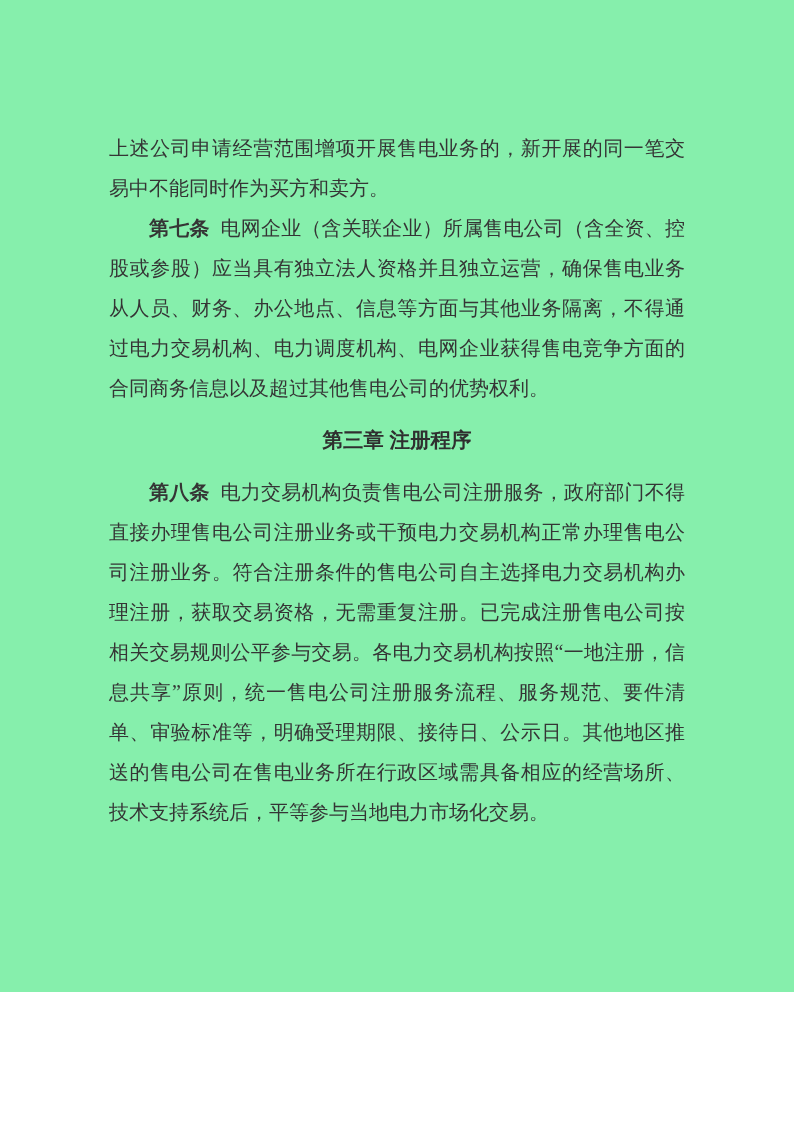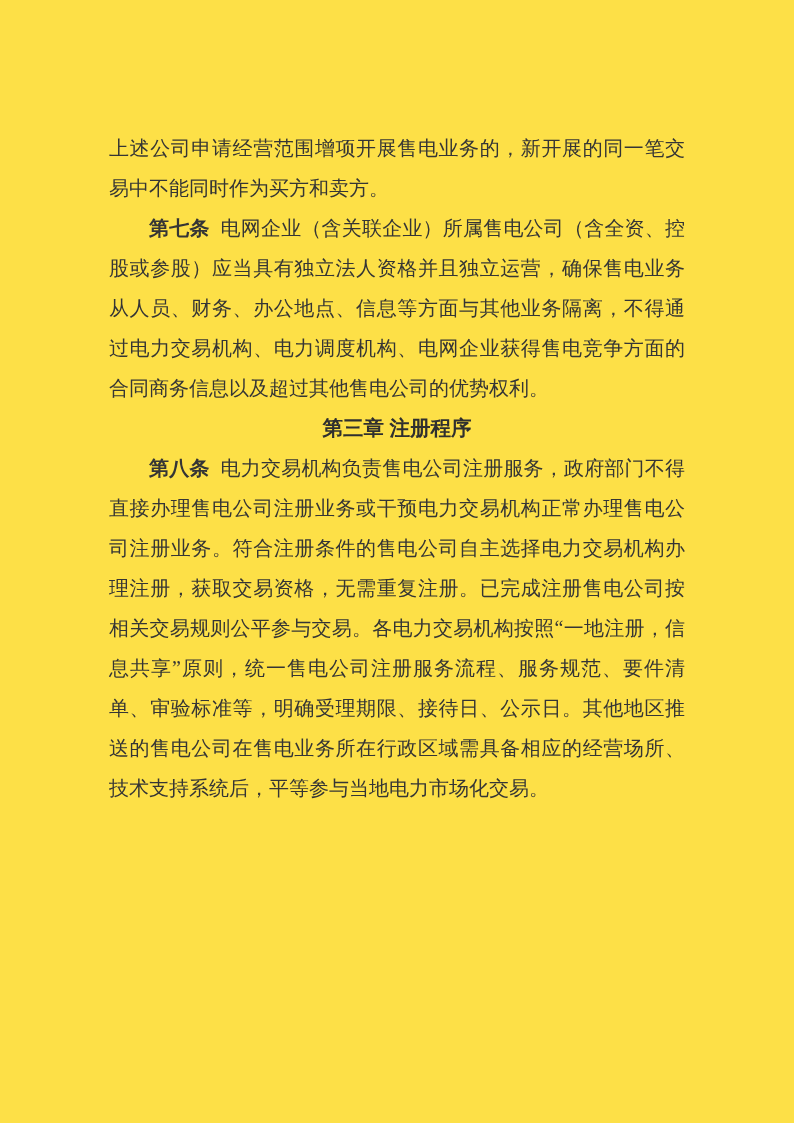--- a/index.html
+++ b/index.html
@@ -8,22 +8,22 @@
   }
   body {
     width: 794px;
     height: 1123px;
     background: #ffffff;
     font-family: "Liberation Serif", "DejaVu Serif", serif;
   }
   .page {
     position: relative;
     width: 794px;
-    height: 1123px;
-    background: #fde047;
+    height: 992px;
+    background: #86efac;
     overflow: hidden;
   }
   .content {
     position: absolute;
     left: 109px;
     top: 128px;
     width: 576px;
     color: #353535;
     font-size: 20px;
     line-height: 40px;
@@ -36,21 +36,21 @@
   }
   .no-indent {
     text-indent: 0;
   }
   .article-label {
     font-weight: bold;
     margin-right: 0.55em;
     margin-top: 12px;
   }
   .chapter-heading {
-    margin: 0;
+    margin: 12px;
     padding: 0;
     text-indent: 0;
     text-align: center;
     font-size: 20.5px;
     line-height: 40px;
     font-weight: bold;
     font-family: "Liberation Sans", "DejaVu Sans", sans-serif;
     color: #2f2f2f;
   }
 </style>

